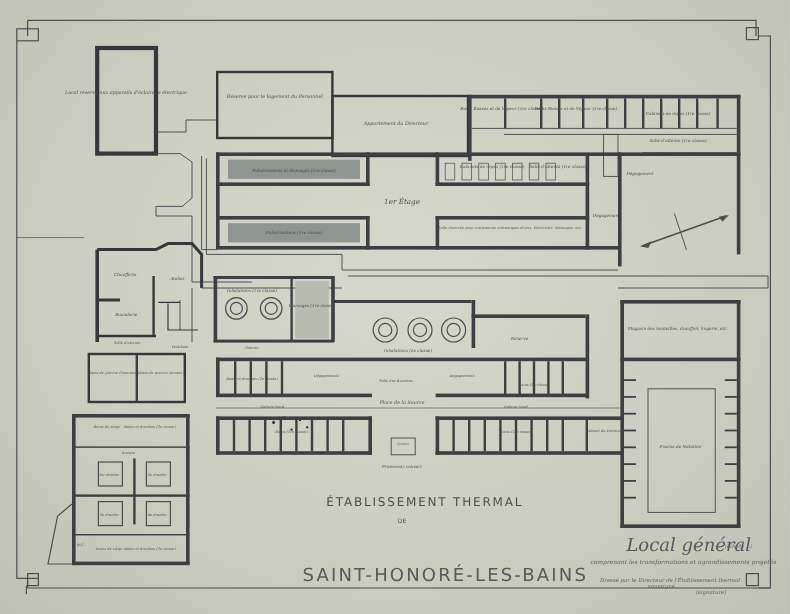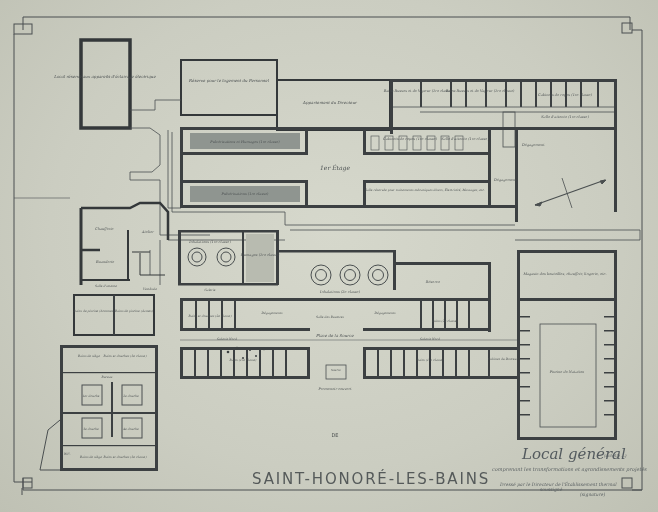--- a/index.html
+++ b/index.html
@@ -326,20 +326,21 @@
     <text x="131" y="397" font-size="3" text-anchor="middle">2e douche</text>
     <text x="91" y="430" font-size="3" text-anchor="middle">3e douche</text>
     <text x="131" y="430" font-size="3" text-anchor="middle">4e douche</text>
     <text x="80" y="458" font-size="3">Bains de siège</text>
     <text x="125" y="458" font-size="3" text-anchor="middle">Bains et douches (3e classe)</text>
     <text x="107" y="378" font-size="3" text-anchor="middle">Bureau</text>
     <text x="64" y="455" font-size="3">W.C.</text>
   </g>
 </svg>
 
+<div class="title-small">ÉTABLISSEMENT THERMAL</div>
 <div class="title-de">DE</div>
 <div class="title-big">SAINT-HONORÉ-LES-BAINS</div>
 <div class="plan-title">Local général</div>
 <div class="plan-scale">(échelle ...)</div>
 <div class="plan-sub">comprenant les transformations et agrandissements projetés</div>
 <div class="plan-author">
   <div>Dressé par le Directeur de l'Établissement thermal</div>
   <div style="padding-left:40px">soussigné</div>
   <div style="padding-left:80px">(signature)</div>
 </div>

